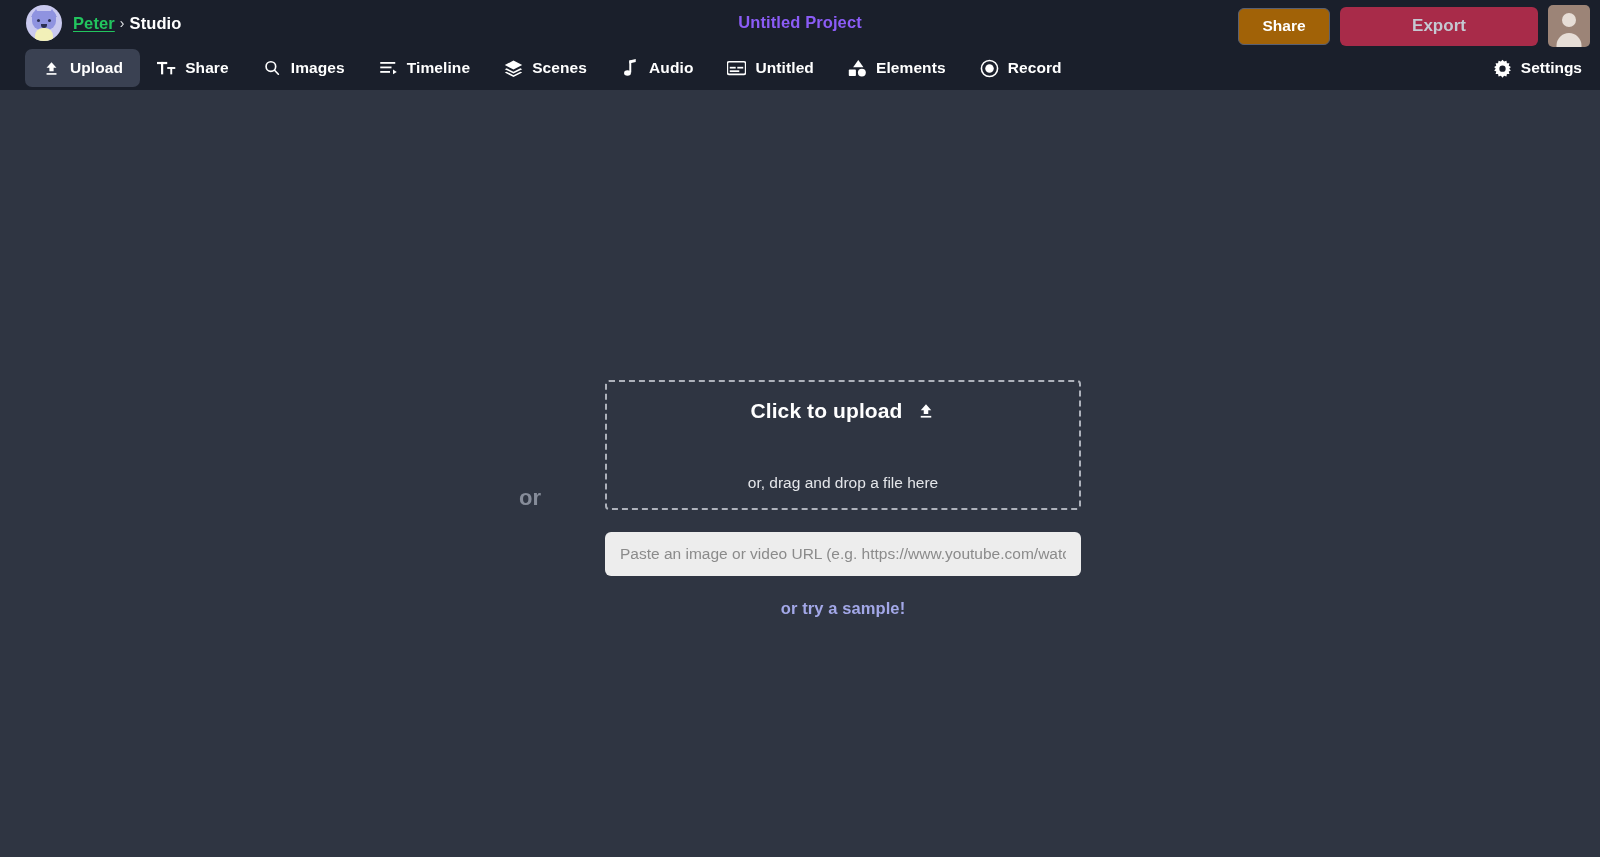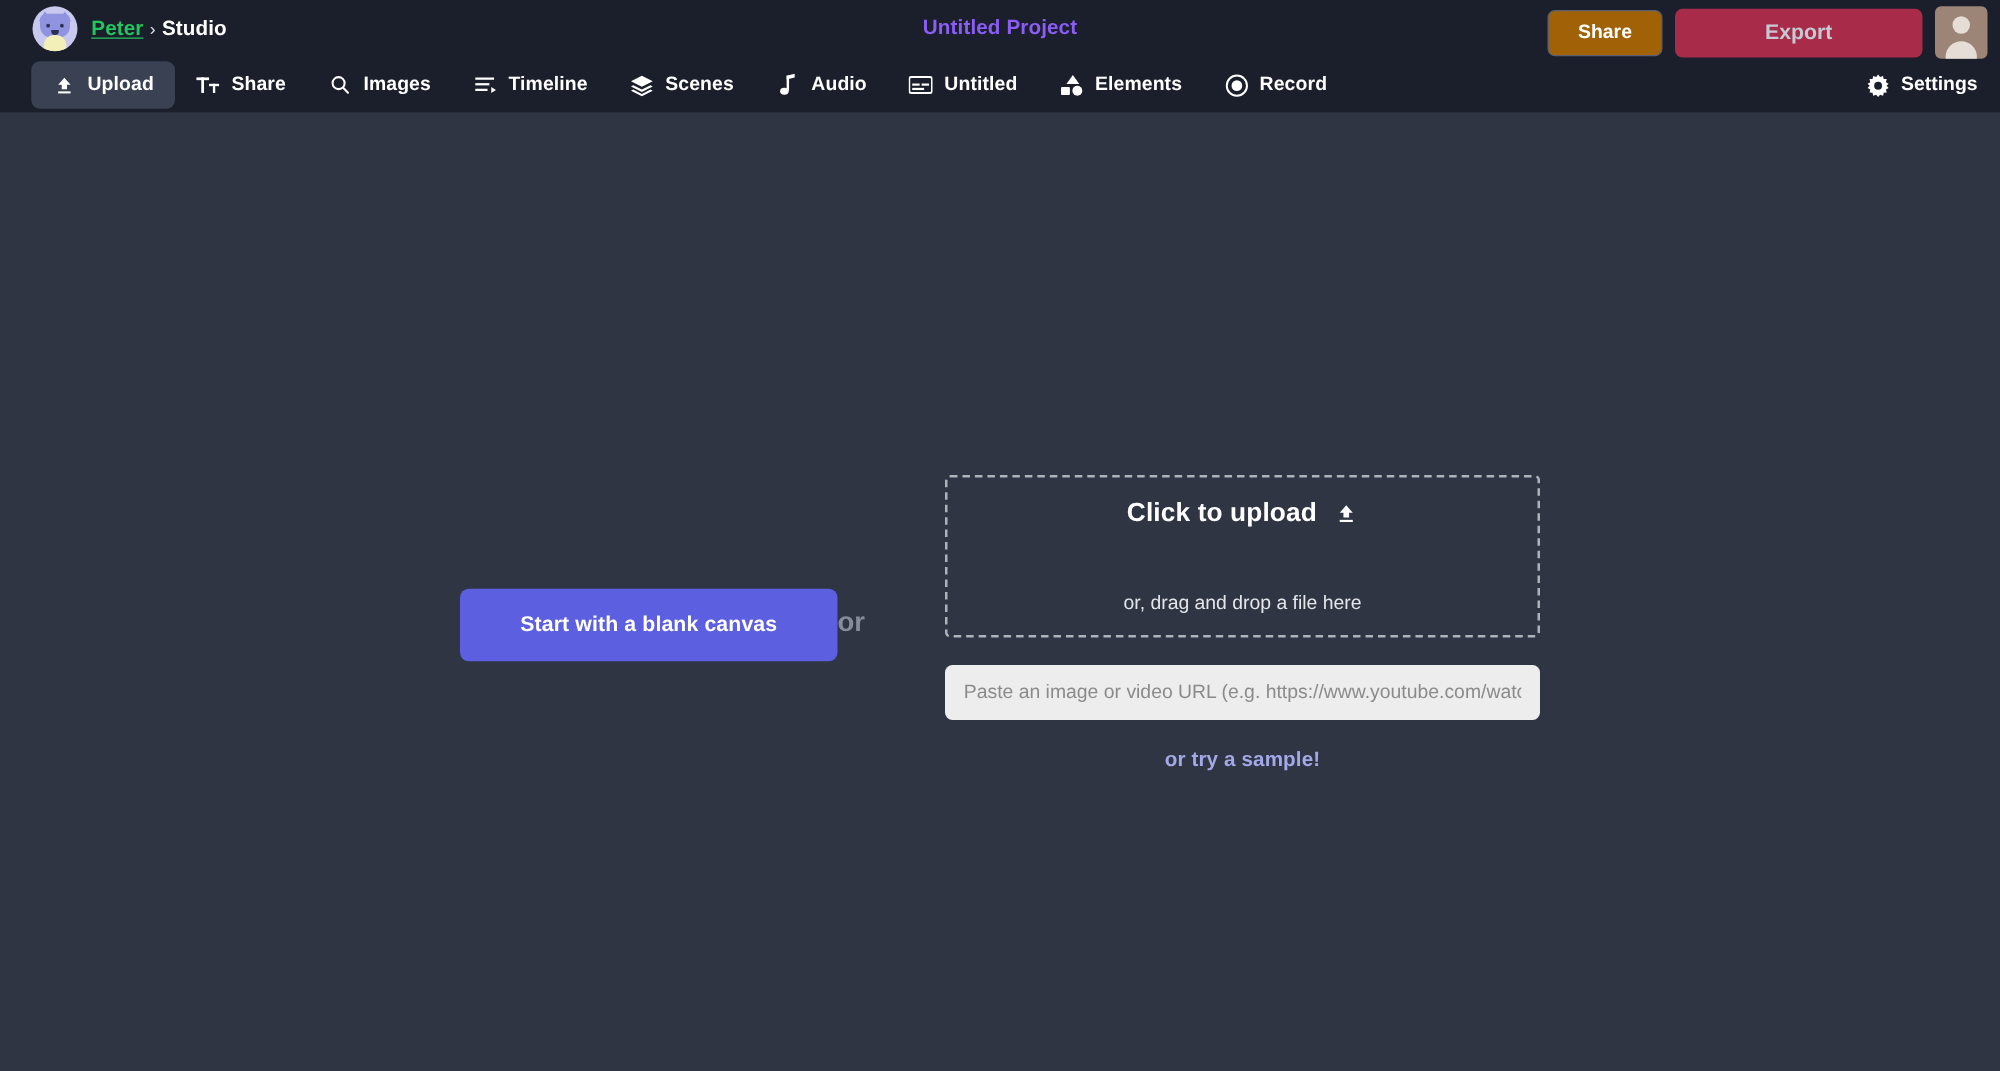--- a/index.html
+++ b/index.html
@@ -490,23 +490,20 @@
       </span>
       <span>Settings</span>
     </div>
 
   </div>
 </div>
 
 <div class="main">
   <div class="center-wrap">
 
-    <div class="left-col">
-      <button class="btn-blank-canvas">Start with a blank canvas</button>
-    </div>
 
     <div class="or-divider">or</div>
 
     <div class="right-col">
 
       <div class="dropzone">
         <div class="dz-title">
           <span>Click to upload</span>
           <span class="nav-icon">
             <svg width="18" height="18" viewBox="0 0 24 24" fill="#ffffff">

